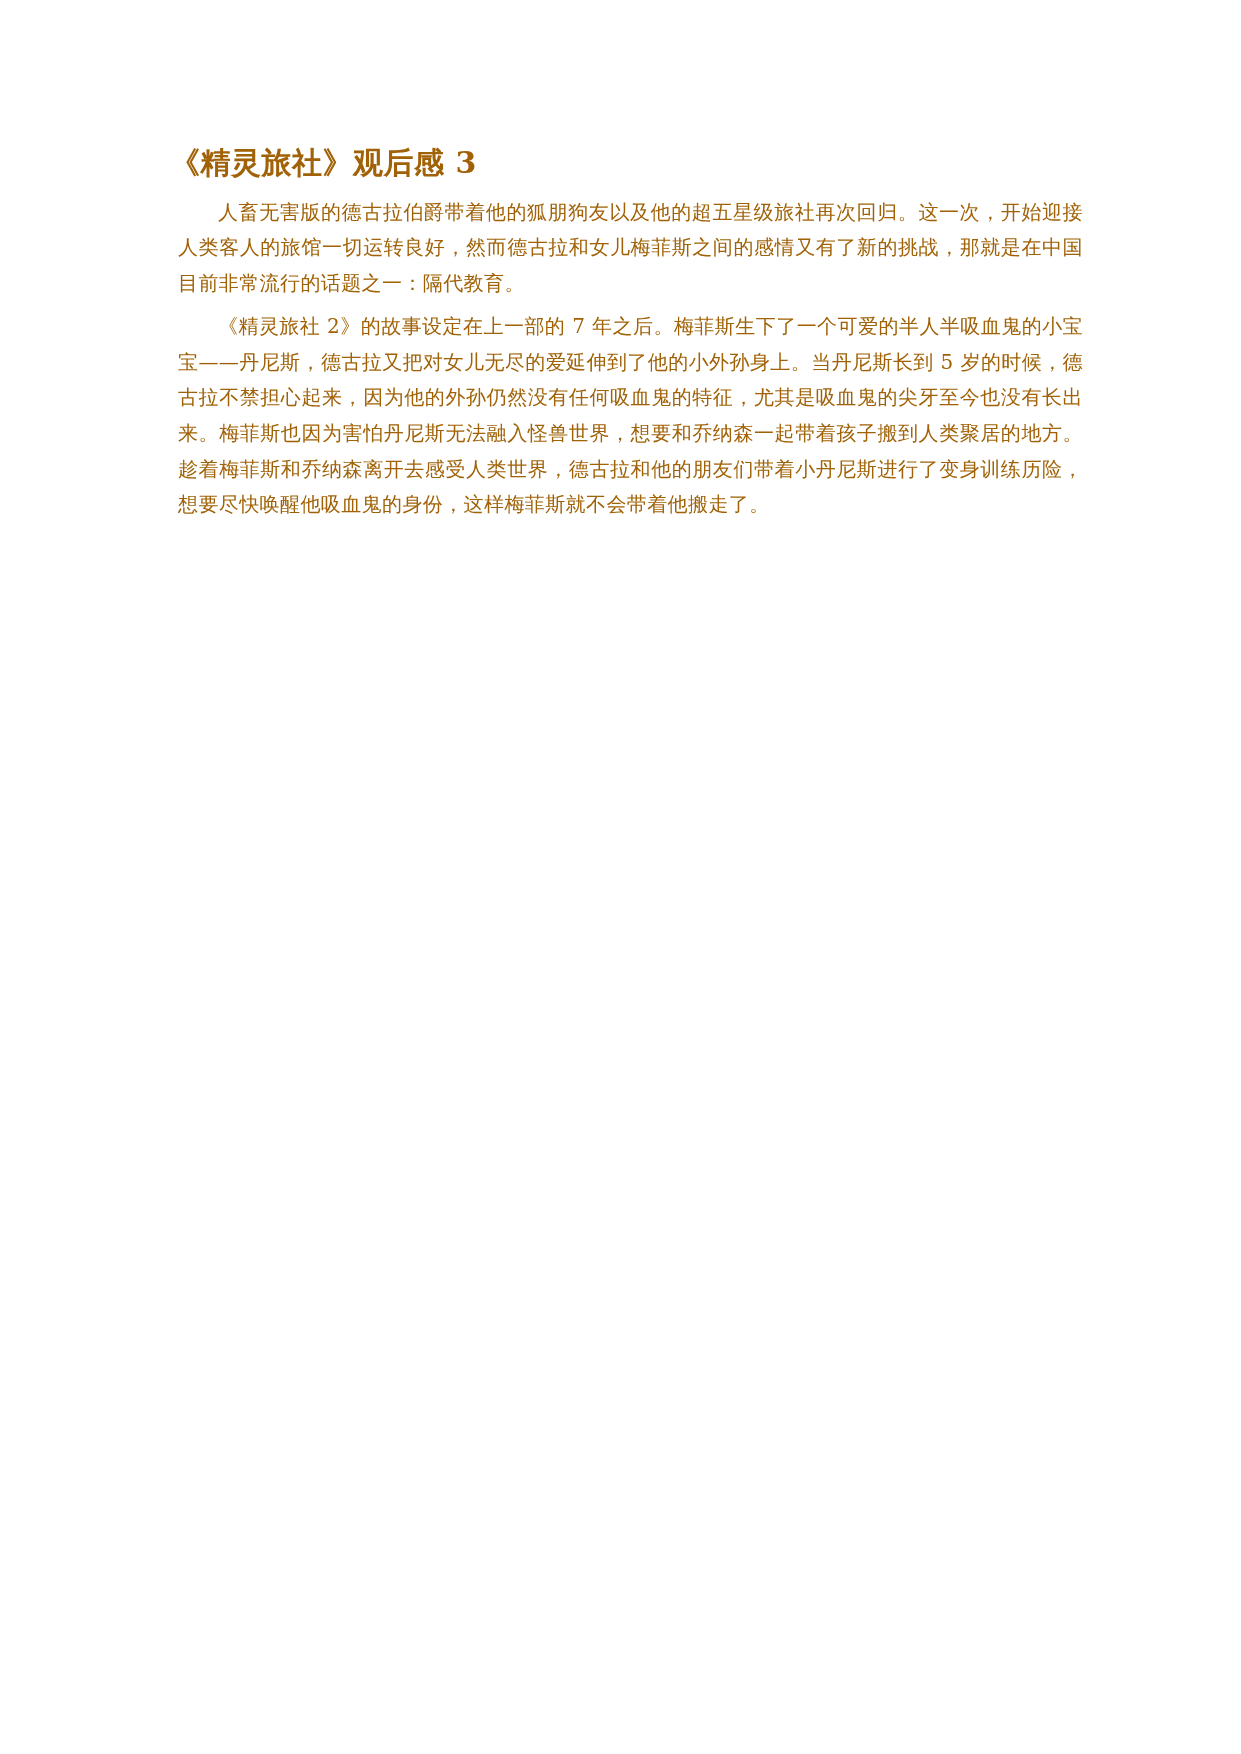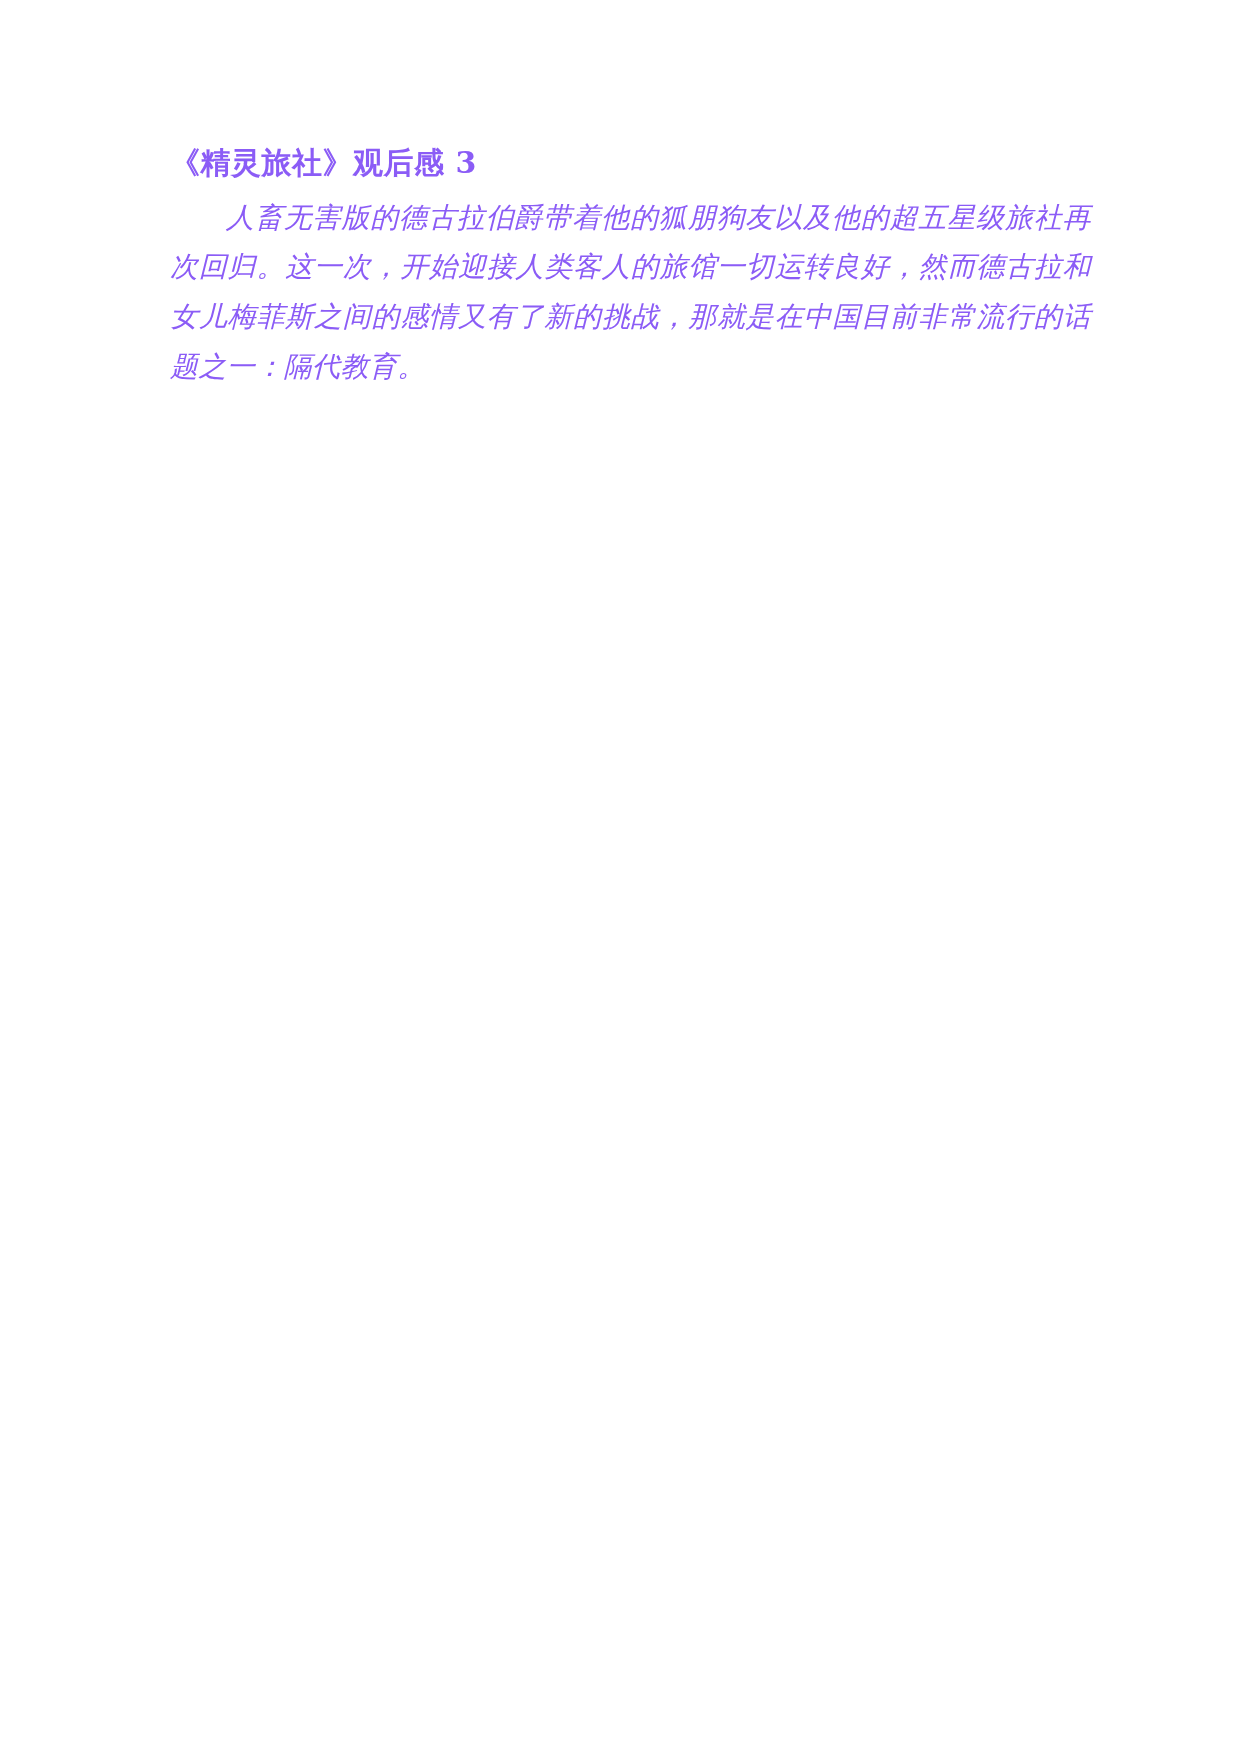--- a/index.html
+++ b/index.html
@@ -7,44 +7,44 @@
     padding: 0;
     background: #ffffff;
   }
   .page {
     width: 1241px;
     height: 1498px;
     box-sizing: border-box;
     padding: 140px 150px 60px 170px;
     background: #ffffff;
     font-family: "DejaVu Serif", "Liberation Serif", serif;
-    color: #8b5cf6;
+    color: #a16207;
     position: relative;
     overflow: hidden;
   }
   .doc-title {
     font-size: 30px;
     line-height: 1.55;
     letter-spacing: 0.5px;
     margin: 0 0 6px 0;
     text-align: left;
   }
   .para {
-    font-size: 28px;
+    font-size: 20px;
     line-height: 1.78;
     letter-spacing: 0.4px;
-    margin: 0;
+    margin: 8px;
     text-align: justify;
     text-justify: inter-ideograph;
     text-indent: 2em;
-    font-style: italic;
   }
   .para + .para {
     margin-top: 0px;
   }
 </style>
 </head>
 <body>
 
 <div class="page">
   <h1 class="doc-title">《精灵旅社》观后感 3</h1>
   <p class="para">人畜无害版的德古拉伯爵带着他的狐朋狗友以及他的超五星级旅社再次回归。这一次，开始迎接人类客人的旅馆一切运转良好，然而德古拉和女儿梅菲斯之间的感情又有了新的挑战，那就是在中国目前非常流行的话题之一：隔代教育。</p>
+  <p class="para">《精灵旅社 2》的故事设定在上一部的 7 年之后。梅菲斯生下了一个可爱的半人半吸血鬼的小宝宝——丹尼斯，德古拉又把对女儿无尽的爱延伸到了他的小外孙身上。当丹尼斯长到 5 岁的时候，德古拉不禁担心起来，因为他的外孙仍然没有任何吸血鬼的特征，尤其是吸血鬼的尖牙至今也没有长出来。梅菲斯也因为害怕丹尼斯无法融入怪兽世界，想要和乔纳森一起带着孩子搬到人类聚居的地方。趁着梅菲斯和乔纳森离开去感受人类世界，德古拉和他的朋友们带着小丹尼斯进行了变身训练历险，想要尽快唤醒他吸血鬼的身份，这样梅菲斯就不会带着他搬走了。</p>
 </div>
 
 </body></html>

